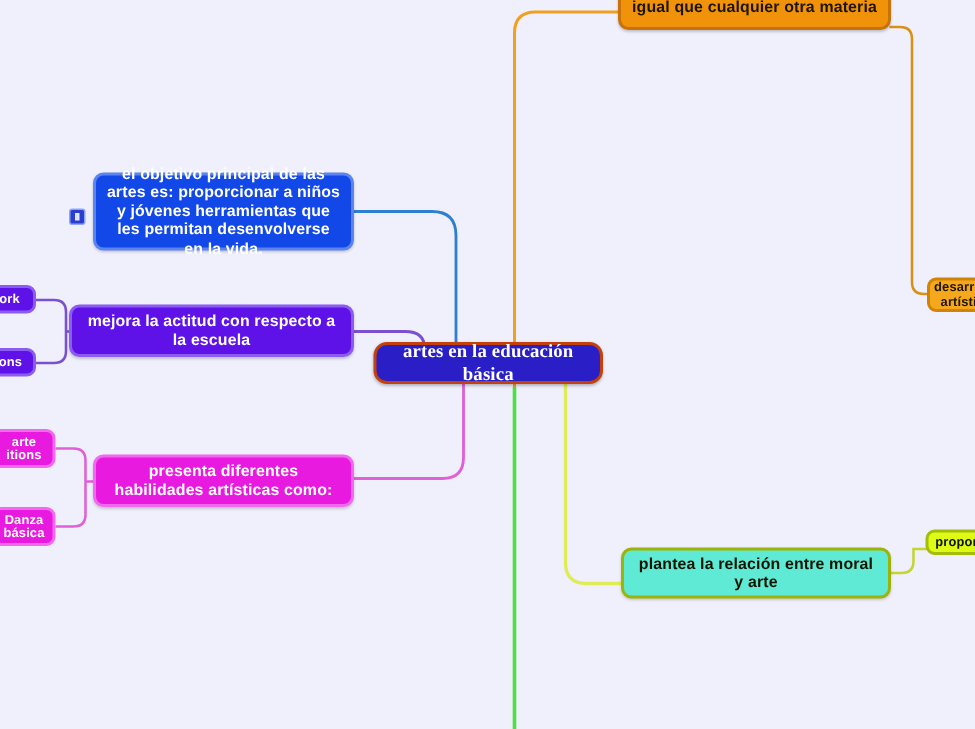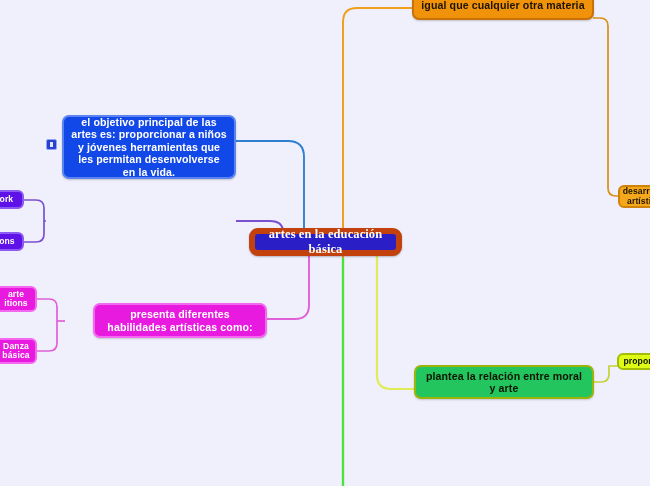--- a/index.html
+++ b/index.html
@@ -37,21 +37,21 @@
     text-align: center;
     font-weight: bold;
     color: #ffffff;
     line-height: 1.18;
     border-radius: 7px;
     padding: 5px 7px;
     letter-spacing: 0.1px;
   }
   .node-central {
     background: #2a1fc6;
-    border: 6px solid #c2410c;
+    border: 2px solid #c2410c;
     border-radius: 9px;
     color: #ffffff;
     font-family: "Liberation Serif", serif;
     font-weight: bold;
     font-size: 12.5px;
     box-shadow: 0 1px 2px rgba(0,0,0,0.25);
   }
   .node-blue {
     background: #1348e8;
     border: 2px solid #5b84f0;
@@ -69,21 +69,20 @@
     border: 2px solid #8b5bf2;
     font-size: 8.6px;
     border-radius: 6px;
     padding: 3px 5px;
   }
   .node-magenta {
     background: #e81ae0;
     border: 2px solid #f268ef;
     font-size: 10.6px;
     box-shadow: 0 1px 2px rgba(0,0,0,0.18);
-    margin-left: 31px;
   }
   .node-magenta-small {
     background: #e81ae0;
     border: 2px solid #f268ef;
     font-size: 8.6px;
     border-radius: 6px;
     padding: 3px 5px;
     line-height: 1.1;
   }
   .node-orange {
@@ -96,21 +95,21 @@
   .node-orange-small {
     background: #f5a81c;
     border: 2px solid #cf8309;
     font-size: 8.6px;
     color: #1d1500;
     border-radius: 6px;
     padding: 3px 5px;
     line-height: 1.12;
   }
   .node-yellow {
-    background: #22c55e;
+    background: #5eead4;
     border: 2px solid #9cb409;
     font-size: 10.6px;
     color: #101400;
     box-shadow: 0 1px 2px rgba(0,0,0,0.18);
   }
   .node-yellow-small {
     background: #ddfb14;
     border: 2px solid #a3bd08;
     font-size: 8.6px;
     color: #101400;
@@ -163,27 +162,30 @@
     <path d="M377,252 L377,375 Q377,389 391,389 L414,389" fill="none" stroke="#e0ec55" stroke-width="2.2"></path>
 
     <path d="M594,382 L601,382 Q609,382 609,374 L609,366 L618,366" fill="none" stroke="#c4d433" stroke-width="1.7"></path>
 
   </svg>
 
   <div class="node node-central" style="left:249px; top:228px; width:153px; height:28px;">
     <span>artes en la educación básica</span>
   </div>
 
-  <div class="node node-blue" style="left:62px; top:115px; width:174px; height:64px;">
+  <div class="node node-blue" style="left:62px; top:115px; width:174px; height:52px;">
     <span>el objetivo principal de las artes es: proporcionar a niños y jóvenes herramientas que les permitan desenvolverse en la vida.</span>
   </div>
   <span class="badge-icon" style="left:46px; top:139px;">
       <i></i>
     </span>
 
+  <div class="node node-purple" style="left:46px; top:203px; width:190px; height:35px;">
+    <span>mejora la actitud con respecto a la escuela</span>
+  </div>
 
   <div class="node node-purple-small" style="left:-18px; top:190px; width:42px; height:19px;">
     <span>work</span>
   </div>
   <div class="node node-purple-small" style="left:-18px; top:232px; width:42px; height:19px;">
     <span>itions</span>
   </div>
 
   <div class="node node-magenta" style="left:62px; top:303px; width:174px; height:35px;">
     <span>presenta diferentes habilidades artísticas como:</span>

